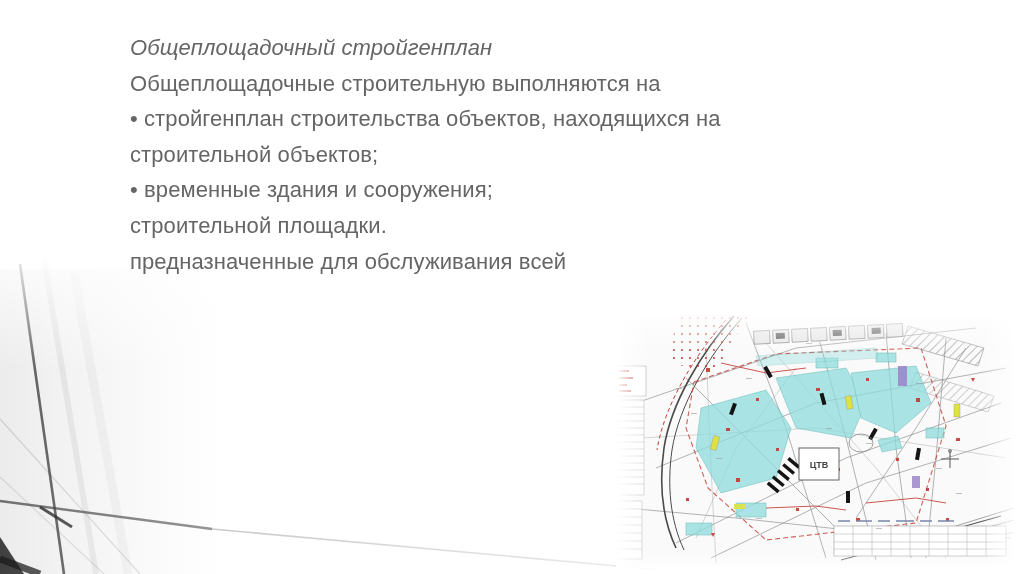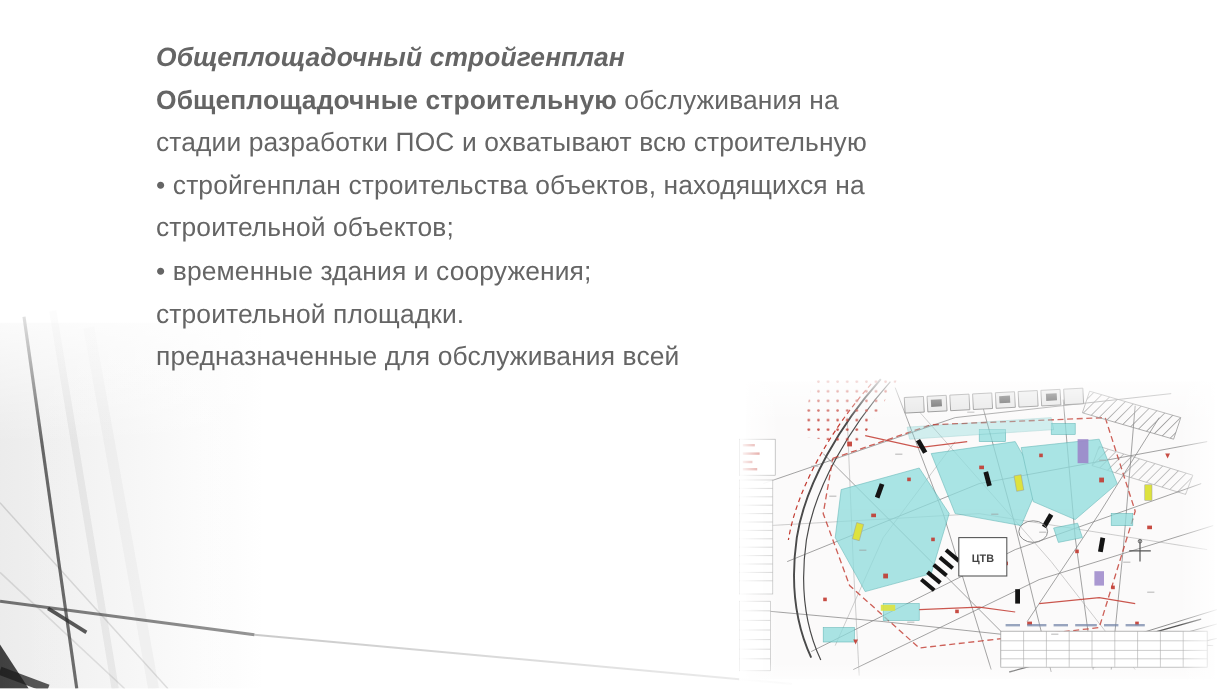--- a/index.html
+++ b/index.html
@@ -10,21 +10,21 @@
   }
   .photo-svg{position:absolute;left:0;bottom:0;}
   .plan-svg{position:absolute;right:6px;bottom:0;}
   .textblock{
     position:absolute;left:130px;top:30px;width:790px;
     color:var(--text,#656565);
     font-size:22px;line-height:35.6px;
     letter-spacing:0.1px;
   }
   .textblock .line{white-space:nowrap;}
-  .textblock .b{font-weight:700;margin-top:46px;}
+  .textblock .b{font-weight:400;margin-top:46px;}
   .textblock .i{font-style:italic;}
 </style>
 </head>
 <body>
 
 <div class="slide">
 
   <svg class="photo-svg" width="700" height="335" viewBox="0 0 700 335" aria-hidden="true">
     <defs>
       <linearGradient id="gwash" x1="0" y1="0" x2="1" y2="0">
@@ -296,22 +296,21 @@
     </g>
 
     <rect x="0" y="0" width="402" height="44" fill="url(#fTop)"></rect>
     <rect x="0" y="244" width="402" height="22" fill="url(#fBottom)"></rect>
     <rect x="0" y="0" width="34" height="266" fill="url(#fLeft)"></rect>
     <rect x="366" y="0" width="36" height="266" fill="url(#fRight)"></rect>
   </svg>
 
   <div class="textblock">
       <div class="line"><span class="b i">Общеплощадочный стройгенплан</span></div>
-      <div class="line"><span class="b">Общеплощадочные строительную</span><span> обслуживания на</span></div>
-      <div class="line"><span>стадии разработки ПОС и охватывают всю строительную</span></div>
+      <div class="line"><span class="b">Общеплощадочные строительную</span><span> выполняются на</span></div>
       <div class="line"><span>• стройгенплан строительства объектов, находящихся на</span></div>
       <div class="line"><span>строительной объектов;</span></div>
       <div class="line"><span>• временные здания и сооружения;</span></div>
       <div class="line"><span>строительной площадки.</span></div>
       <div class="line"><span>предназначенные для обслуживания всей</span></div>
     </div>
 
 </div>
 
 </body></html>

